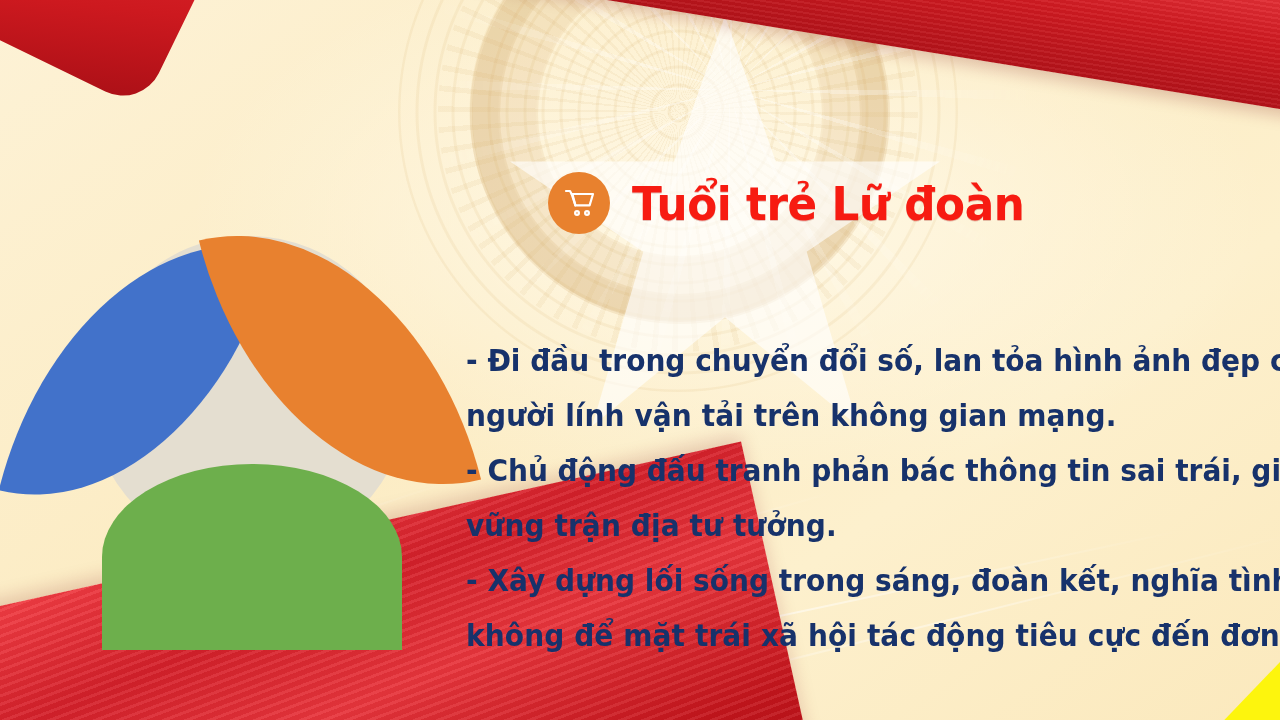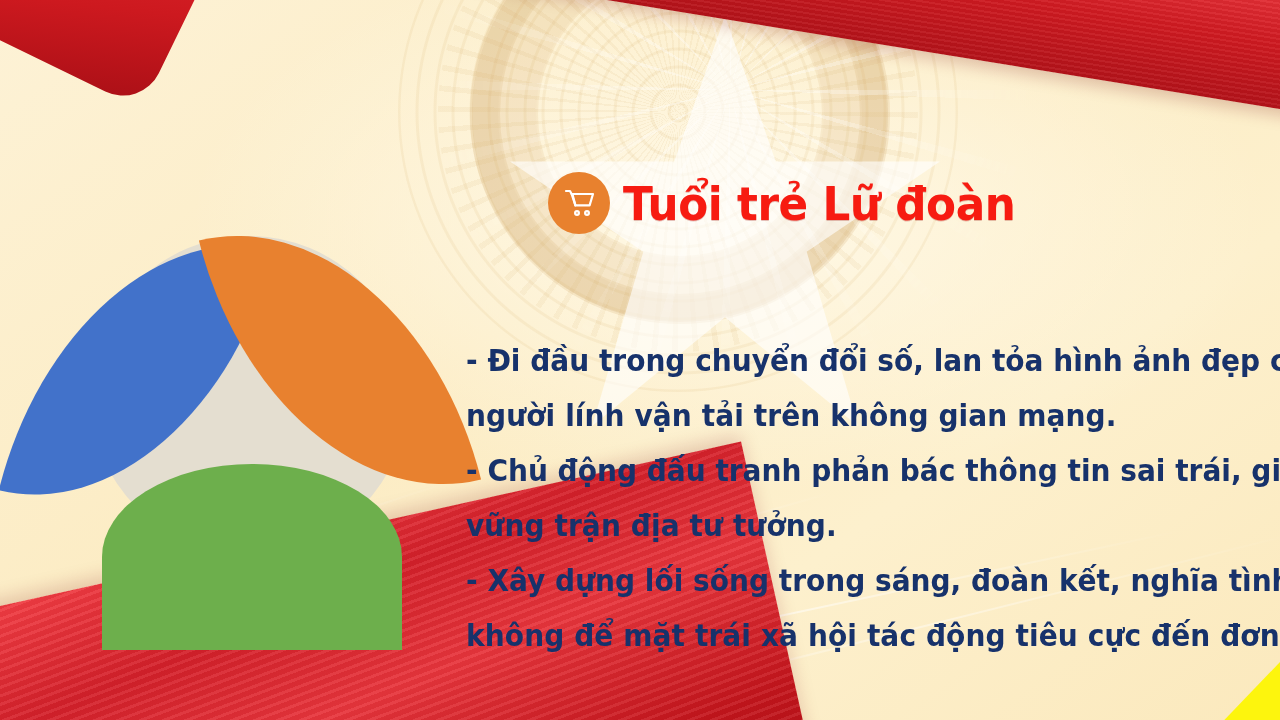--- a/index.html
+++ b/index.html
@@ -187,21 +187,21 @@
     transform: rotate(0deg);
     clip-path: none;
   }
 
   
   .header {
     position: absolute;
     left: 548px; top: 172px;
     display: flex;
     align-items: center;
-    gap: 13px;
+    gap: 22px;
   }
   .cart-badge {
     width: 62px; height: 62px;
     border-radius: 50%;
     background: #e8812e;
     display: flex; align-items: center; justify-content: center;
     flex: 0 0 auto;
   }
   .cart-badge svg { display:block; }
 

